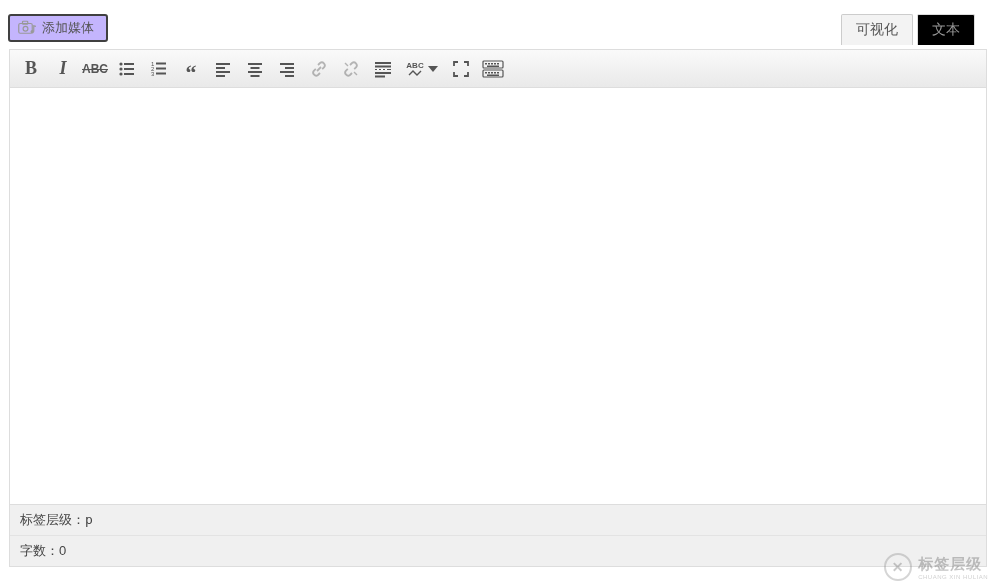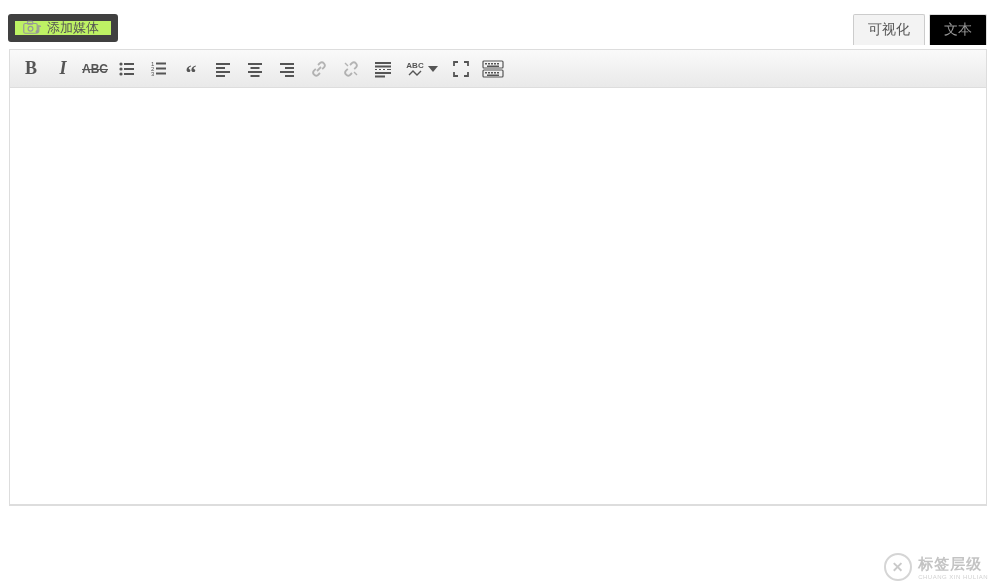--- a/index.html
+++ b/index.html
@@ -12,34 +12,34 @@
       position: relative;
       overflow: hidden;
     }
     .top-row {
       display: flex;
       justify-content: space-between;
       align-items: flex-start;
       padding: 14px 8px 4px 8px;
     }
     .add-media-btn {
-      border: 7px solid #404040;
-      background: #bef264;
+      border: 2px solid #404040;
+      background: #c4b5fd;
       border-radius: 3px;
       padding: 4px 12px 4px 8px;
       display: inline-flex;
       align-items: center;
       gap: 6px;
       font-size: 13px;
       color: #555;
       cursor: pointer;
       height: 28px;
     }
     .camera-icon { width:18px; height:16px; display:inline-block; }
-    .tabs { display:flex; align-items: flex-end; gap:4px; margin-right:1px; }
+    .tabs { display:flex; align-items: flex-end; gap:4px; margin-right:13px; }
     .tab {
       border:1px solid #ddd;
       border-bottom:none;
       padding:6px 14px;
       font-size:14px;
       background:#000000;
       color:#999;
       cursor:pointer;
       border-radius:2px 2px 0 0;
     }
@@ -297,20 +297,26 @@
           <rect x="5" y="14.5" width="12" height="1.5" fill="#555"></rect>
         </svg>
       </span>
     </div>
 
   </div>
 
   <div class="content-area" contenteditable="true" style=""></div>
 
   <div class="status-bar">
+    <div class="status-row">
+      <span>标签层级：</span><span class="status-value-mono">p</span>
+    </div>
+    <div class="status-row">
+      <span>字数：</span><span>0</span>
+    </div>
   </div>
 </div>
 
 <div class="watermark">
   <div class="wm-ring">✕</div>
   <div>
     <span>标签层级</span>
     <span class="sub">CHUANG XIN HULIAN</span>
   </div>
 </div>

